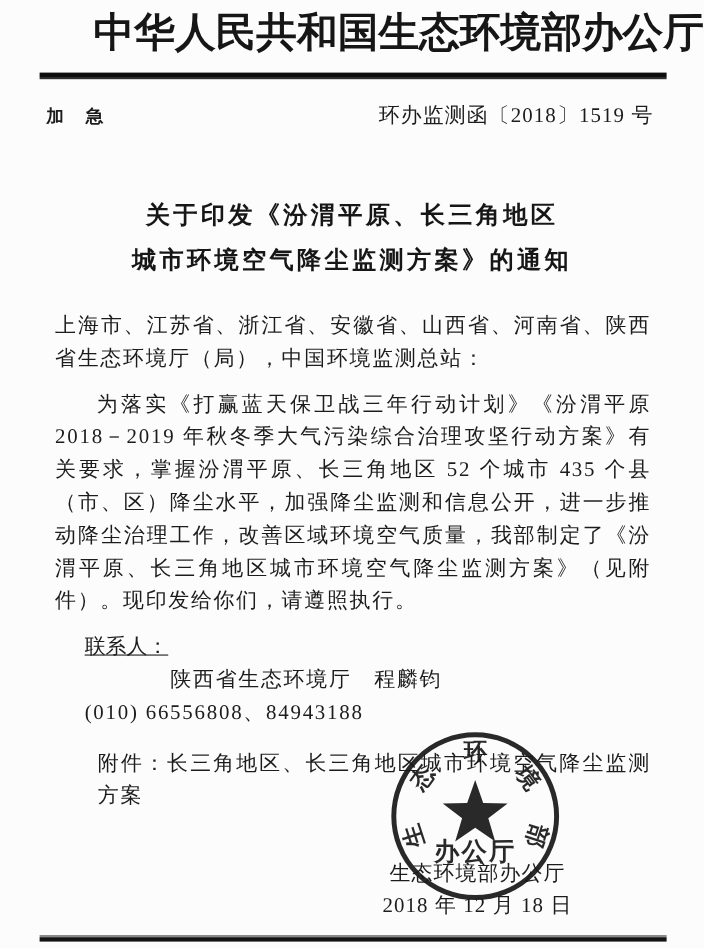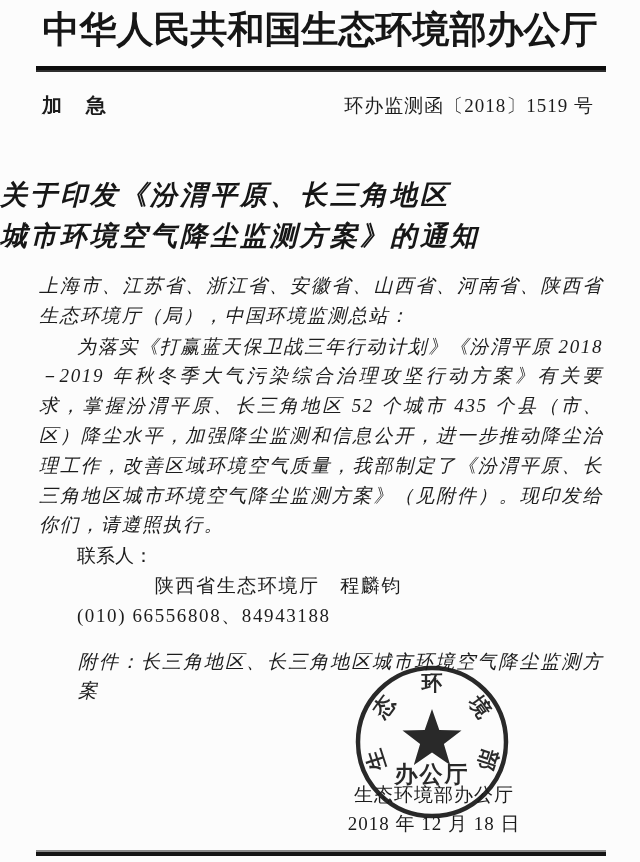--- a/index.html
+++ b/index.html
@@ -10,21 +10,21 @@
     height: 862px;
     background: #fcfcfc;
     overflow: hidden;
     color: #1c1c1c;
     font-family: "Liberation Serif", "DejaVu Serif", serif;
   }
   .agency-title {
     position: absolute;
     top: 5px; left: 0; width: 100%;
     margin: 0;
-    text-align: center;
+    text-align: right;
     font-size: 37px;
     font-weight: 700;
     letter-spacing: 0px;
     color: #161616;
     white-space: nowrap;
   }
   .rule-top {
     position: absolute;
     top: 66px; left: 36px; right: 34px;
     height: 3px;
@@ -34,49 +34,49 @@
   .meta-row {
     position: absolute;
     top: 92px; left: 42px; right: 46px;
     display: flex;
     justify-content: space-between;
     align-items: baseline;
     font-size: 19px;
   }
   .urgent {
     font-weight: 700;
-    font-size: 20px;
+    font-size: 16px;
     letter-spacing: 2px;
     font-family: "Liberation Sans", "DejaVu Sans", sans-serif;
   }
   .docno { letter-spacing: 1px; margin-left: 31px; }
   .doc-title {
     position: absolute;
     top: 175px; left: 0; width: 100%;
     margin: 0;
-    font-size: 27px;
+    text-align: center;
+    font-size: 22px;
     font-weight: 700;
     line-height: 41px;
     letter-spacing: 3px;
     color: #161616;
-    font-style: italic;
   }
   .content {
     position: absolute;
     top: 270px; left: 38px; width: 566px;
     font-size: 19px;
     line-height: 29.8px;
     letter-spacing: 1.6px;
     text-align: justify;
   }
-  .content p { margin: 1px; font-style: italic; }
+  .content p { margin: 12px; }
   .para-indent { text-indent: 2em; }
   .contact-block { margin-left: 2.05em; }
   .c-row { display: flex; }
-  .c-label { flex: 0 0 4.1em; letter-spacing: 0; }
+  .c-label { flex: 0 0 4.1em; letter-spacing: 0; text-decoration: underline; }
   .c-value { flex: 1; }
   .attachment {
     margin-top: 16px !important;
     padding-left: 2.05em;
   }
   .signature {
     position: absolute;
     top: 780px; left: 345px; width: 178px;
     text-align: center;
     font-size: 19px;

